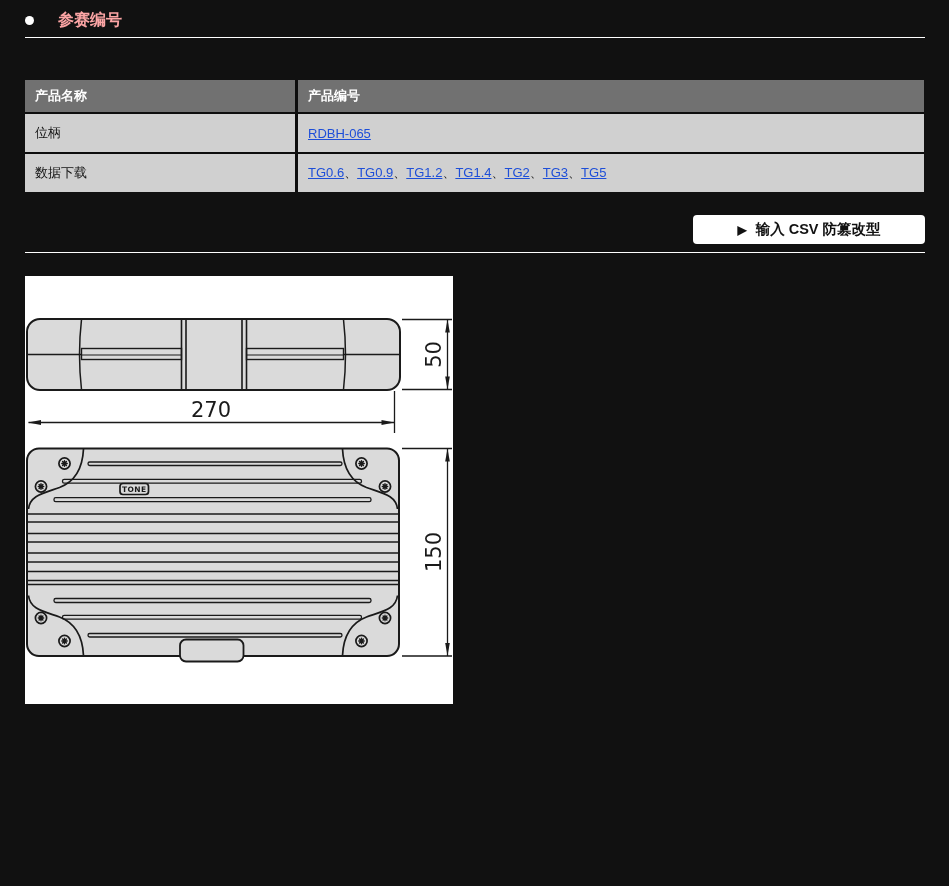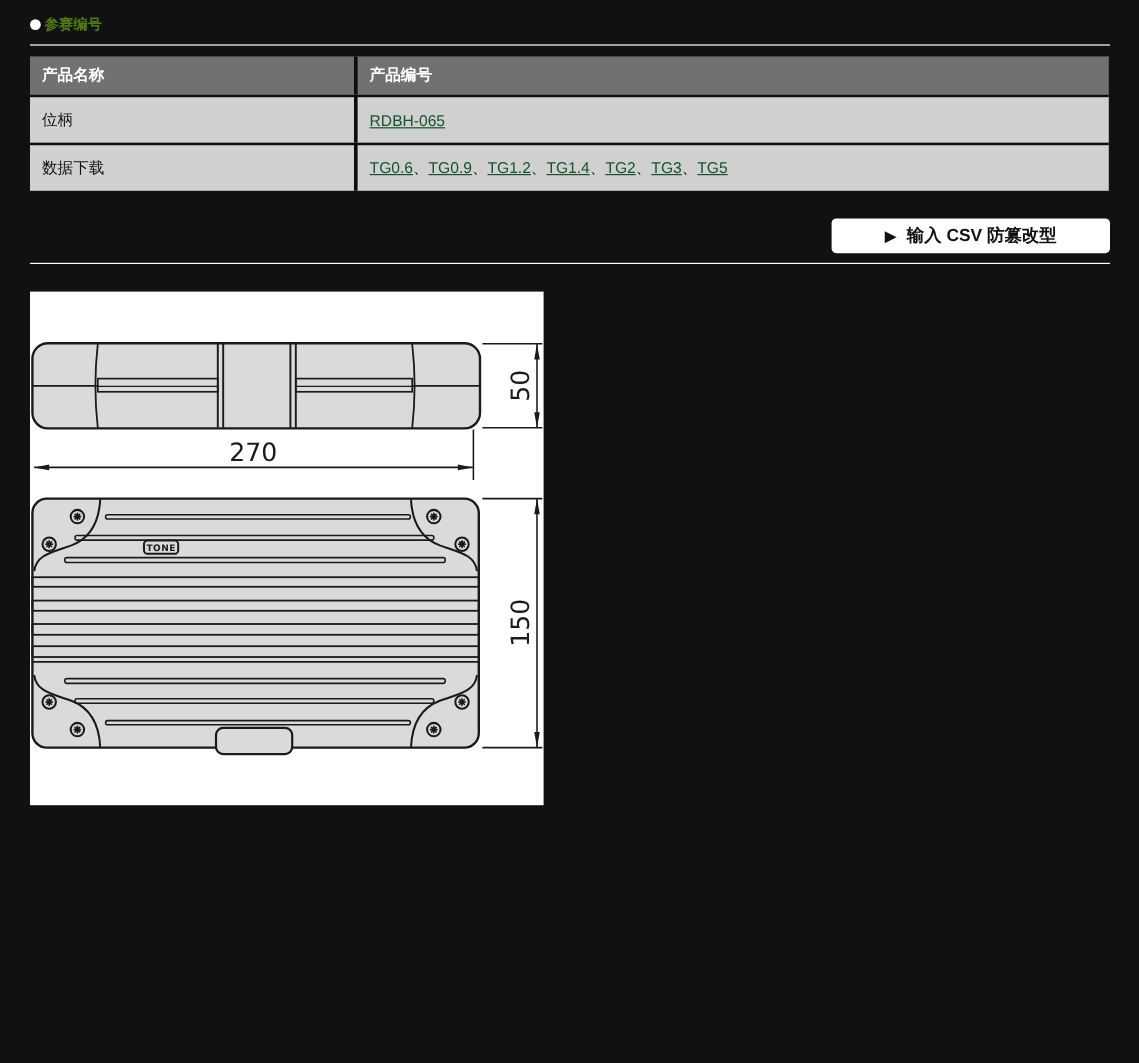--- a/index.html
+++ b/index.html
@@ -5,33 +5,33 @@
   :root{
     --page-bg:#111111; --rule:#ffffff;
     --table-header-bg:#717171; --table-row-bg:#d0d0d0; --table-border:#0d0d0d;
     --button-bg:#ffffff; --button-text:#111111;
     --drawing-bg:#ffffff; --drawing-line:#1a1a1a; --drawing-fill:#dadada;
   }
   *{box-sizing:border-box;margin:0;padding:0}
   html,body{width:949px;height:886px;overflow:hidden}
   body{background:var(--page-bg);font-family:"Liberation Sans",sans-serif;}
   .page{padding-left:25px;width:949px}
-  .section-title{display:flex;align-items:center;gap:3px;color:#4d7c0f;
-    font-size:12px;font-weight:bold;line-height:18px;padding-top:11px}
+  .section-title{display:flex;align-items:center;gap:24px;color:#fca5a5;
+    font-size:16px;font-weight:bold;line-height:18px;padding-top:11px}
   .section-title.second{padding-top:45px}
   .bullet{width:9px;height:9px;border-radius:50%;background:#fff;flex:0 0 auto}
   hr.rule{border:none;border-top:1.5px solid var(--rule);width:900px;margin:8px 0 0 0}
   
-  table.products{margin-top:9px;width:899px;border-collapse:separate;border-spacing:0;table-layout:fixed}
+  table.products{margin-top:42px;width:899px;border-collapse:separate;border-spacing:0;table-layout:fixed}
   table.products th{background:var(--table-header-bg);color:#fff;font-size:13px;font-weight:bold;
     text-align:left;height:32px;padding:0 10px;vertical-align:middle}
   table.products td{background:var(--table-row-bg);color:#111;font-size:13px;height:40px;
     padding:0 10px;vertical-align:middle;border-top:2px solid var(--table-border)}
   table.products .col2{border-left:3px solid var(--table-border)}
-  table.products a{color:#14532d;text-decoration:underline}
+  table.products a{color:#1d4ed8;text-decoration:underline}
   
   .btn-row{width:900px;margin-top:23px;display:flex;justify-content:flex-end}
   .csv-btn{width:232px;height:29px;border:none;border-radius:4px;background:var(--button-bg);
     color:var(--button-text);font-family:"Liberation Sans",sans-serif;font-size:14.5px;font-weight:bold;
     display:flex;align-items:center;justify-content:center;gap:9px;cursor:pointer}
   .csv-btn .tri{font-size:12px;line-height:1}
   
   .drawing{margin-top:23px;width:428px;height:428px;background:var(--drawing-bg)}
   .drawing svg{display:block}
   .dimtxt{font-family:"DejaVu Sans",sans-serif;font-size:21px;fill:var(--drawing-line)}

